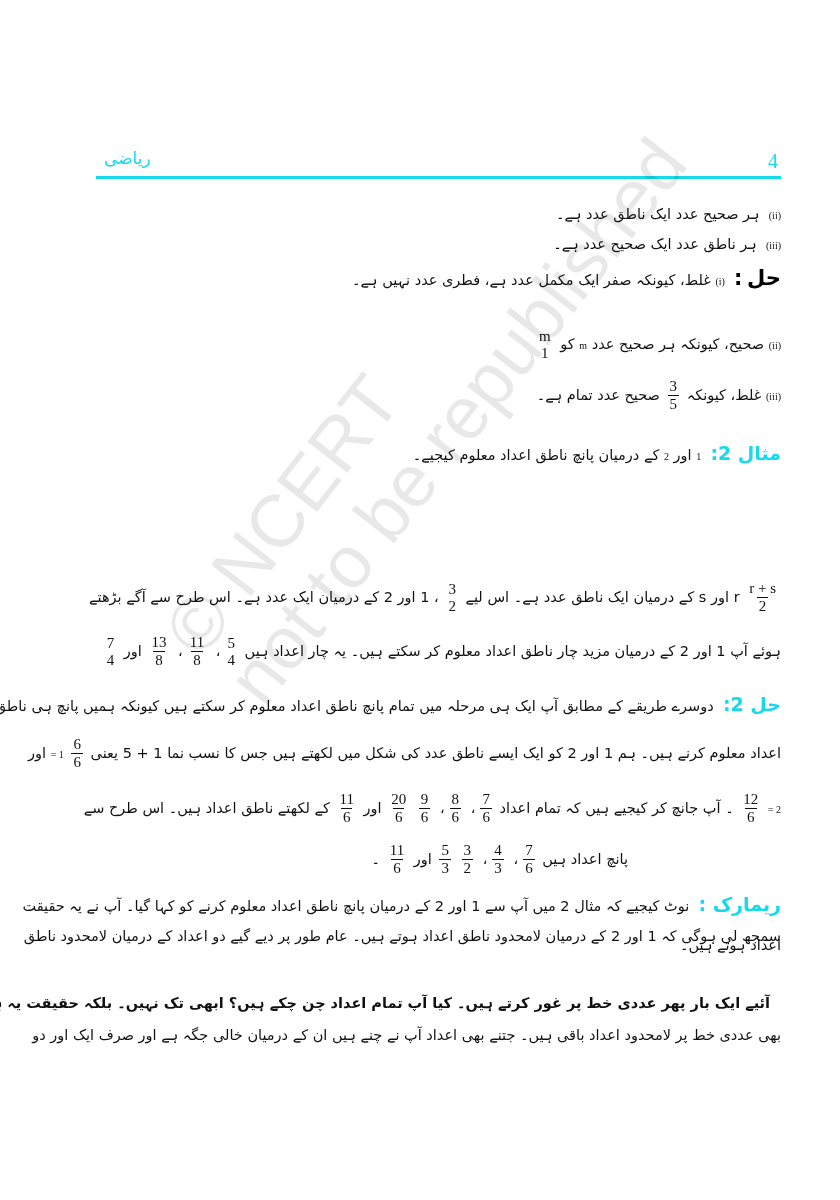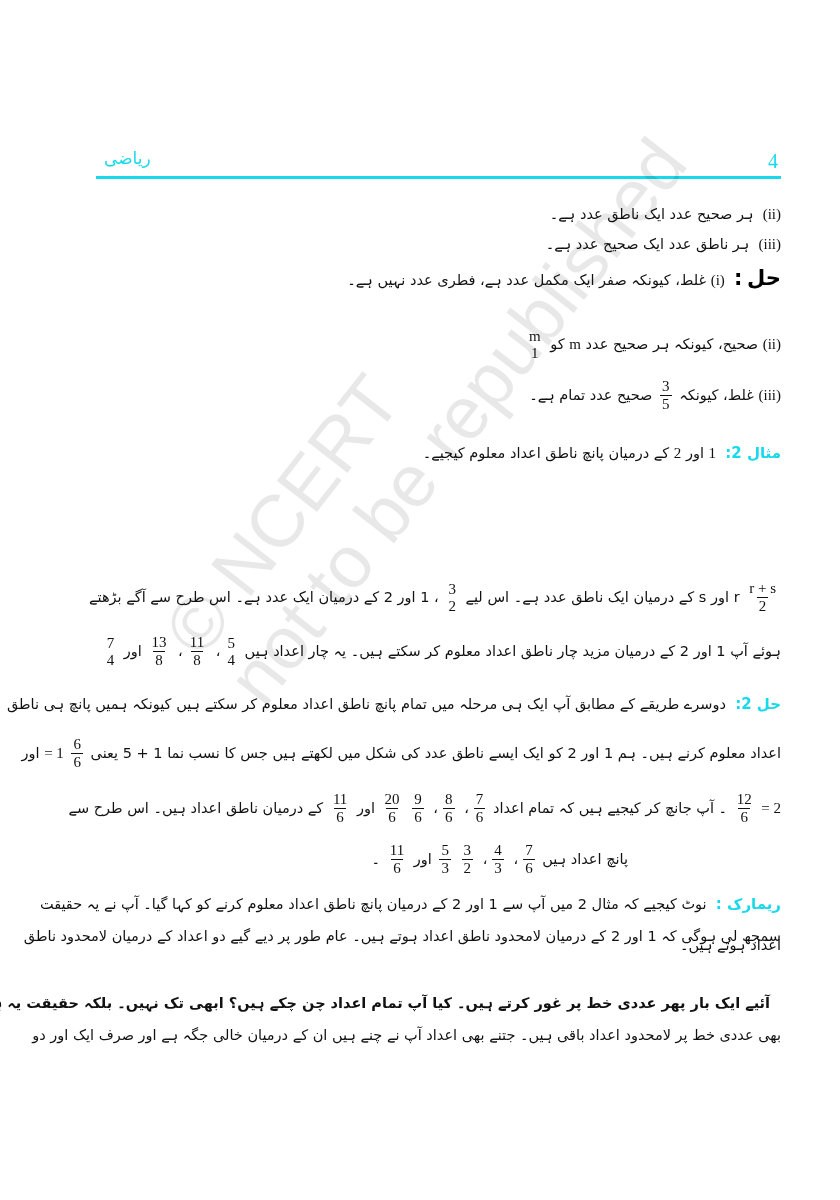--- a/index.html
+++ b/index.html
@@ -7,23 +7,23 @@
          font-family:"DejaVu Sans", sans-serif; color:#111; }
   .page { position:absolute; left:0; top:0; width:840px; height:1200px; }
   .header-subject { position:absolute; left:104px; top:148px; font-size:17px; color:#17d9ec; }
   .header-page { position:absolute; right:62px; top:150px; font-size:20px; color:#17d9ec;
                  font-family:"Liberation Serif", serif; }
   .header-rule { position:absolute; left:96px; width:685px; top:176px; height:3px; background:#17d9ec; }
 
   .line { position:absolute; right:59px; direction:rtl; text-align:right; white-space:nowrap;
           font-size:14.5px; line-height:20px; }
   .full { left:100px; text-align:justify; text-align-last:justify; }
-  .latin { font-family:"Liberation Serif", serif; font-size:15px; direction:ltr; unicode-bidi:isolate; }
+  .latin { font-family:"Liberation Serif", serif; font-size:10px; direction:ltr; unicode-bidi:isolate; }
   .lbl-black { font-weight:bold; font-size:21px; color:#000; }
-  .lbl-cyan { color:#17d9ec; font-size:15px; font-weight:bold; }
+  .lbl-cyan { color:#17d9ec; font-size:19px; font-weight:bold; }
   .frac { display:inline-flex; flex-direction:column; align-items:center; vertical-align:middle;
           font-family:"Liberation Serif", serif; font-size:15px; line-height:17px; margin:0 3px;
           direction:ltr; unicode-bidi:isolate; }
   .frac .num { padding:0 2px; }
   .frac .den { border-top:1px solid #111; padding:0 2px; }
   .frac.nobar .den { border-top:none; }
   .sep { margin:0 2px; }
   .watermark { position:absolute; left:150px; top:620px; width:720px; transform:rotate(-52deg);
                transform-origin:left top; font-family:"Liberation Sans", sans-serif; font-size:74px;
                color:rgba(0,0,0,0.09); white-space:nowrap; pointer-events:none; line-height:80px; }
@@ -153,21 +153,21 @@
       </span>
     <span class="frac">
         <span class="num">20</span>
         <span class="den">6</span>
       </span>
     <span>اور</span>
     <span class="frac">
         <span class="num">11</span>
         <span class="den">6</span>
       </span>
-    <span>کے درمیان ناطق اعداد ہیں۔ اس طرح سے</span>
+    <span>کے لکھتے ناطق اعداد ہیں۔ اس طرح سے</span>
   </div>
   <div class="line" style="top:842px; right:212px;">
     <span>پانچ اعداد ہیں</span>
     <span class="frac">
         <span class="num">7</span>
         <span class="den">6</span>
       </span><span class="sep">،</span>
     <span class="frac">
         <span class="num">4</span>
         <span class="den">3</span>

